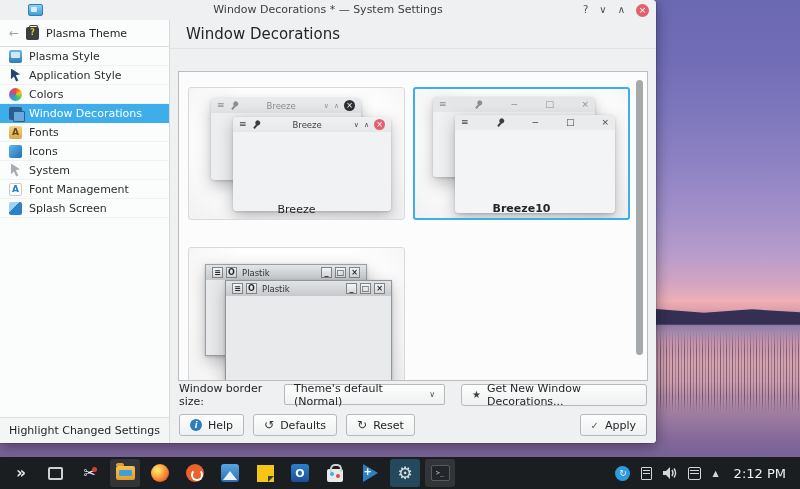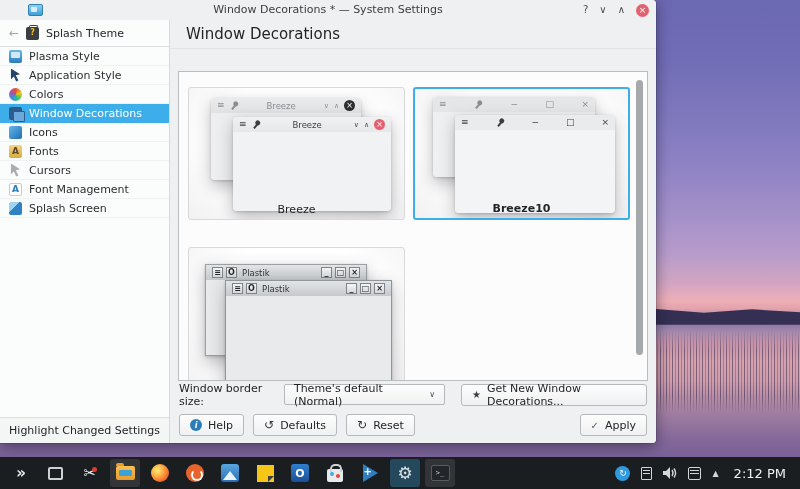--- a/index.html
+++ b/index.html
@@ -215,50 +215,50 @@
         <span class="tb-close">×</span>
       </span>
     </div>
 
     <div class="win-body">
 
       <div class="sidebar">
         <div class="global-row">
           <span class="back-arrow">←</span>
           <span class="ic ic-case"></span>
-          <span>Splash Theme</span>
+          <span>Plasma Theme</span>
         </div>
         <div class="side-list">
           <div class="side-item">
             <span class="ic ic-plasma"></span>
             <span>Plasma Style</span>
           </div>
           <div class="side-item">
             <span class="ic ic-cursorshape ic-appstyle"></span>
             <span>Application Style</span>
           </div>
           <div class="side-item">
             <span class="ic ic-colors"></span>
             <span>Colors</span>
           </div>
           <div class="side-item selected">
             <span class="ic ic-windeco"></span>
             <span>Window Decorations</span>
           </div>
           <div class="side-item">
+            <span class="ic ic-fonts"></span>
+            <span>Fonts</span>
+          </div>
+          <div class="side-item">
             <span class="ic ic-icons"></span>
             <span>Icons</span>
           </div>
           <div class="side-item">
-            <span class="ic ic-fonts"></span>
-            <span>Fonts</span>
-          </div>
-          <div class="side-item">
             <span class="ic ic-cursorshape ic-cursors"></span>
-            <span>Cursors</span>
+            <span>System</span>
           </div>
           <div class="side-item">
             <span class="ic ic-fontmgmt"></span>
             <span>Font Management</span>
           </div>
           <div class="side-item">
             <span class="ic ic-splash"></span>
             <span>Splash Screen</span>
           </div>
         </div>

